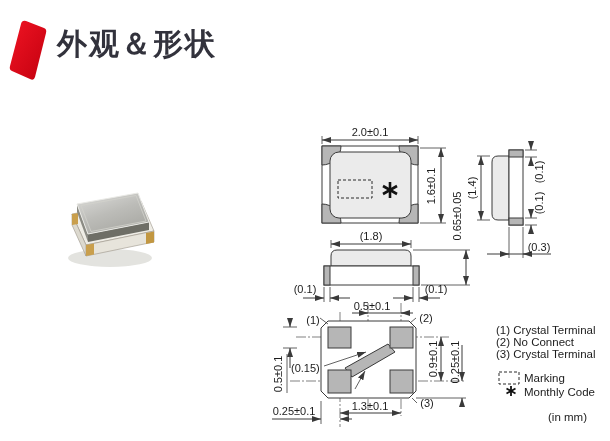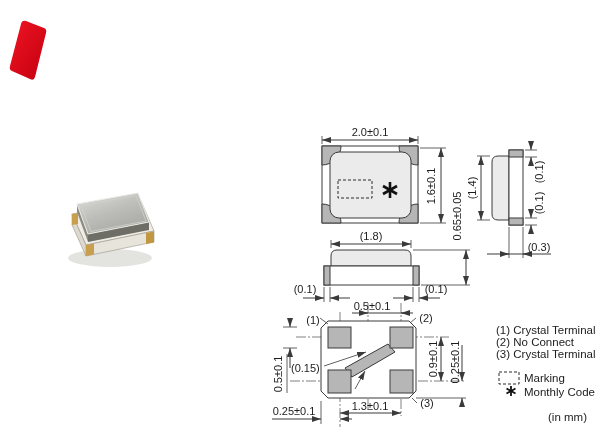--- a/index.html
+++ b/index.html
@@ -30,20 +30,21 @@
   <div class="hdr">
     <svg class="icon-svg" width="44" height="66" viewBox="0 0 44 66">
       <defs>
         <linearGradient id="rg" x1="0" y1="0" x2="1" y2="1">
           <stop offset="0" stop-color="#f01423"></stop>
             <stop offset="1" stop-color="#c3000f"></stop>
         </linearGradient>
       </defs>
       <path d="M 20,3 L 38,10 Q 41,11 40,15 L 29,59 Q 28,63 24,61 L 6,53 Q 3,52 4,48 L 15,6 Q 16,2 20,3 Z" fill="url(#rg)"></path>
     </svg>
+    <h1>外观＆形状</h1>
   </div>
 
   <svg class="photo-svg" width="112" height="88" viewBox="0 0 112 88">
     <defs>
       <linearGradient id="lidg" x1="0" y1="0" x2="0.6" y2="1">
         <stop offset="0" stop-color="#dddddb"></stop>
           <stop offset="0.55" stop-color="#bcbcb8"></stop>
           <stop offset="1" stop-color="#a9a9a4"></stop>
       </linearGradient>
     </defs>

